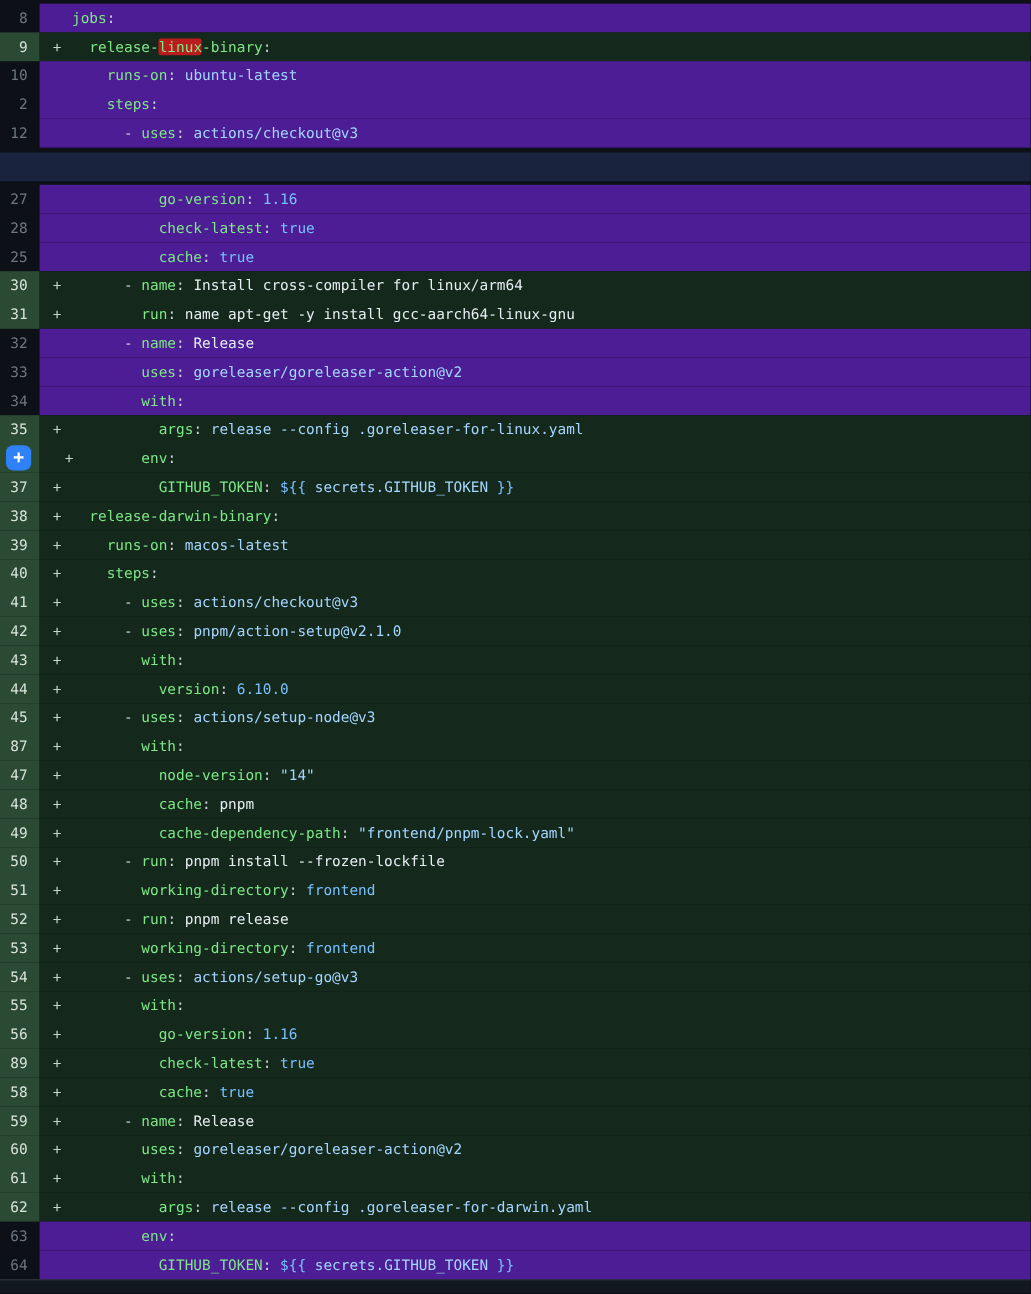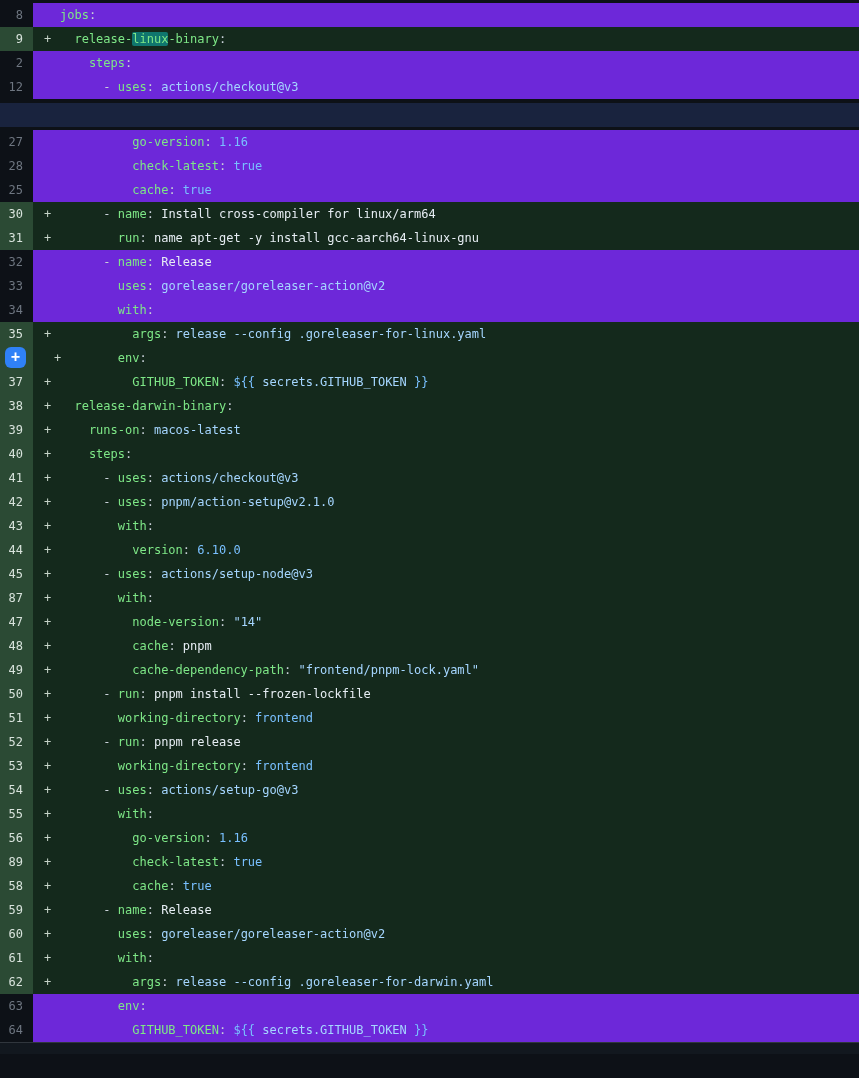--- a/index.html
+++ b/index.html
@@ -8,30 +8,30 @@
     background:#0d1117;
     font-family:"DejaVu Sans Mono","Liberation Mono",monospace;
     font-size:12px;line-height:24px;
   }
   .top-strip{height:3px;background:#0d1117;}
   .row{display:flex;height:24px;}
   .gutter{
     width:33px;flex:none;text-align:right;padding-right:10px;box-sizing:border-box;
     color:#6e7681;cursor:pointer;user-select:none;
   }
-  .body{flex:1;display:flex;position:relative;background:#6d28d9;}
+  .body{flex:1;display:flex;position:relative;background:#4c1d95;}
   .marker{width:27px;flex:none;padding-left:11px;box-sizing:border-box;color:#c6d4c9;white-space:pre;}
   .code{flex:1;white-space:pre;}
   .row.added .gutter{background:#2b4a34;color:#d8e3dc;}
   .row.added .body{background:#14291c;}
   .row.hunk{height:24px;background:#19233e;margin:4px 0 3px;cursor:pointer;}
   .row.has-btn .marker{padding-left:21px;}
   
   .sg-key{color:#7ee787;}
-  .sg-keyhl{color:#7ee787;background:#0f766e;border-radius:2px;}
+  .sg-keyhl{color:#7ee787;background:#b91c1c;border-radius:2px;}
   .sg-punct{color:#c9d1d9;}
   .sg-text{color:#e6edf3;}
   .sg-str{color:#a5d6ff;}
   .sg-const{color:#79c0ff;}
   .add-comment-btn{
     position:absolute;left:-28px;top:1px;width:21px;height:21px;
     background:#2f81f7;border:none;border-radius:6px;color:#ffffff;
     font-size:15px;font-weight:bold;line-height:21px;text-align:center;
     padding:0;cursor:pointer;z-index:2;
     font-family:"DejaVu Sans Mono","Liberation Mono",monospace;
@@ -52,20 +52,27 @@
         </div>
       </div>
       <div class="row added">
         <div class="gutter">9</div>
         <div class="body">
           <div class="marker">+</div>
           <div class="code"><span class="sg-key">  release-</span><span class="sg-keyhl">linux</span><span class="sg-key">-binary</span><span class="sg-punct">:</span></div>
         </div>
       </div>
       <div class="row">
+        <div class="gutter">10</div>
+        <div class="body">
+          <div class="marker"></div>
+          <div class="code"><span class="sg-key">    runs-on</span><span class="sg-punct">: </span><span class="sg-str">ubuntu-latest</span></div>
+        </div>
+      </div>
+      <div class="row">
         <div class="gutter">2</div>
         <div class="body">
           <div class="marker"></div>
           <div class="code"><span class="sg-key">    steps</span><span class="sg-punct">:</span></div>
         </div>
       </div>
       <div class="row">
         <div class="gutter">12</div>
         <div class="body">
           <div class="marker"></div>

